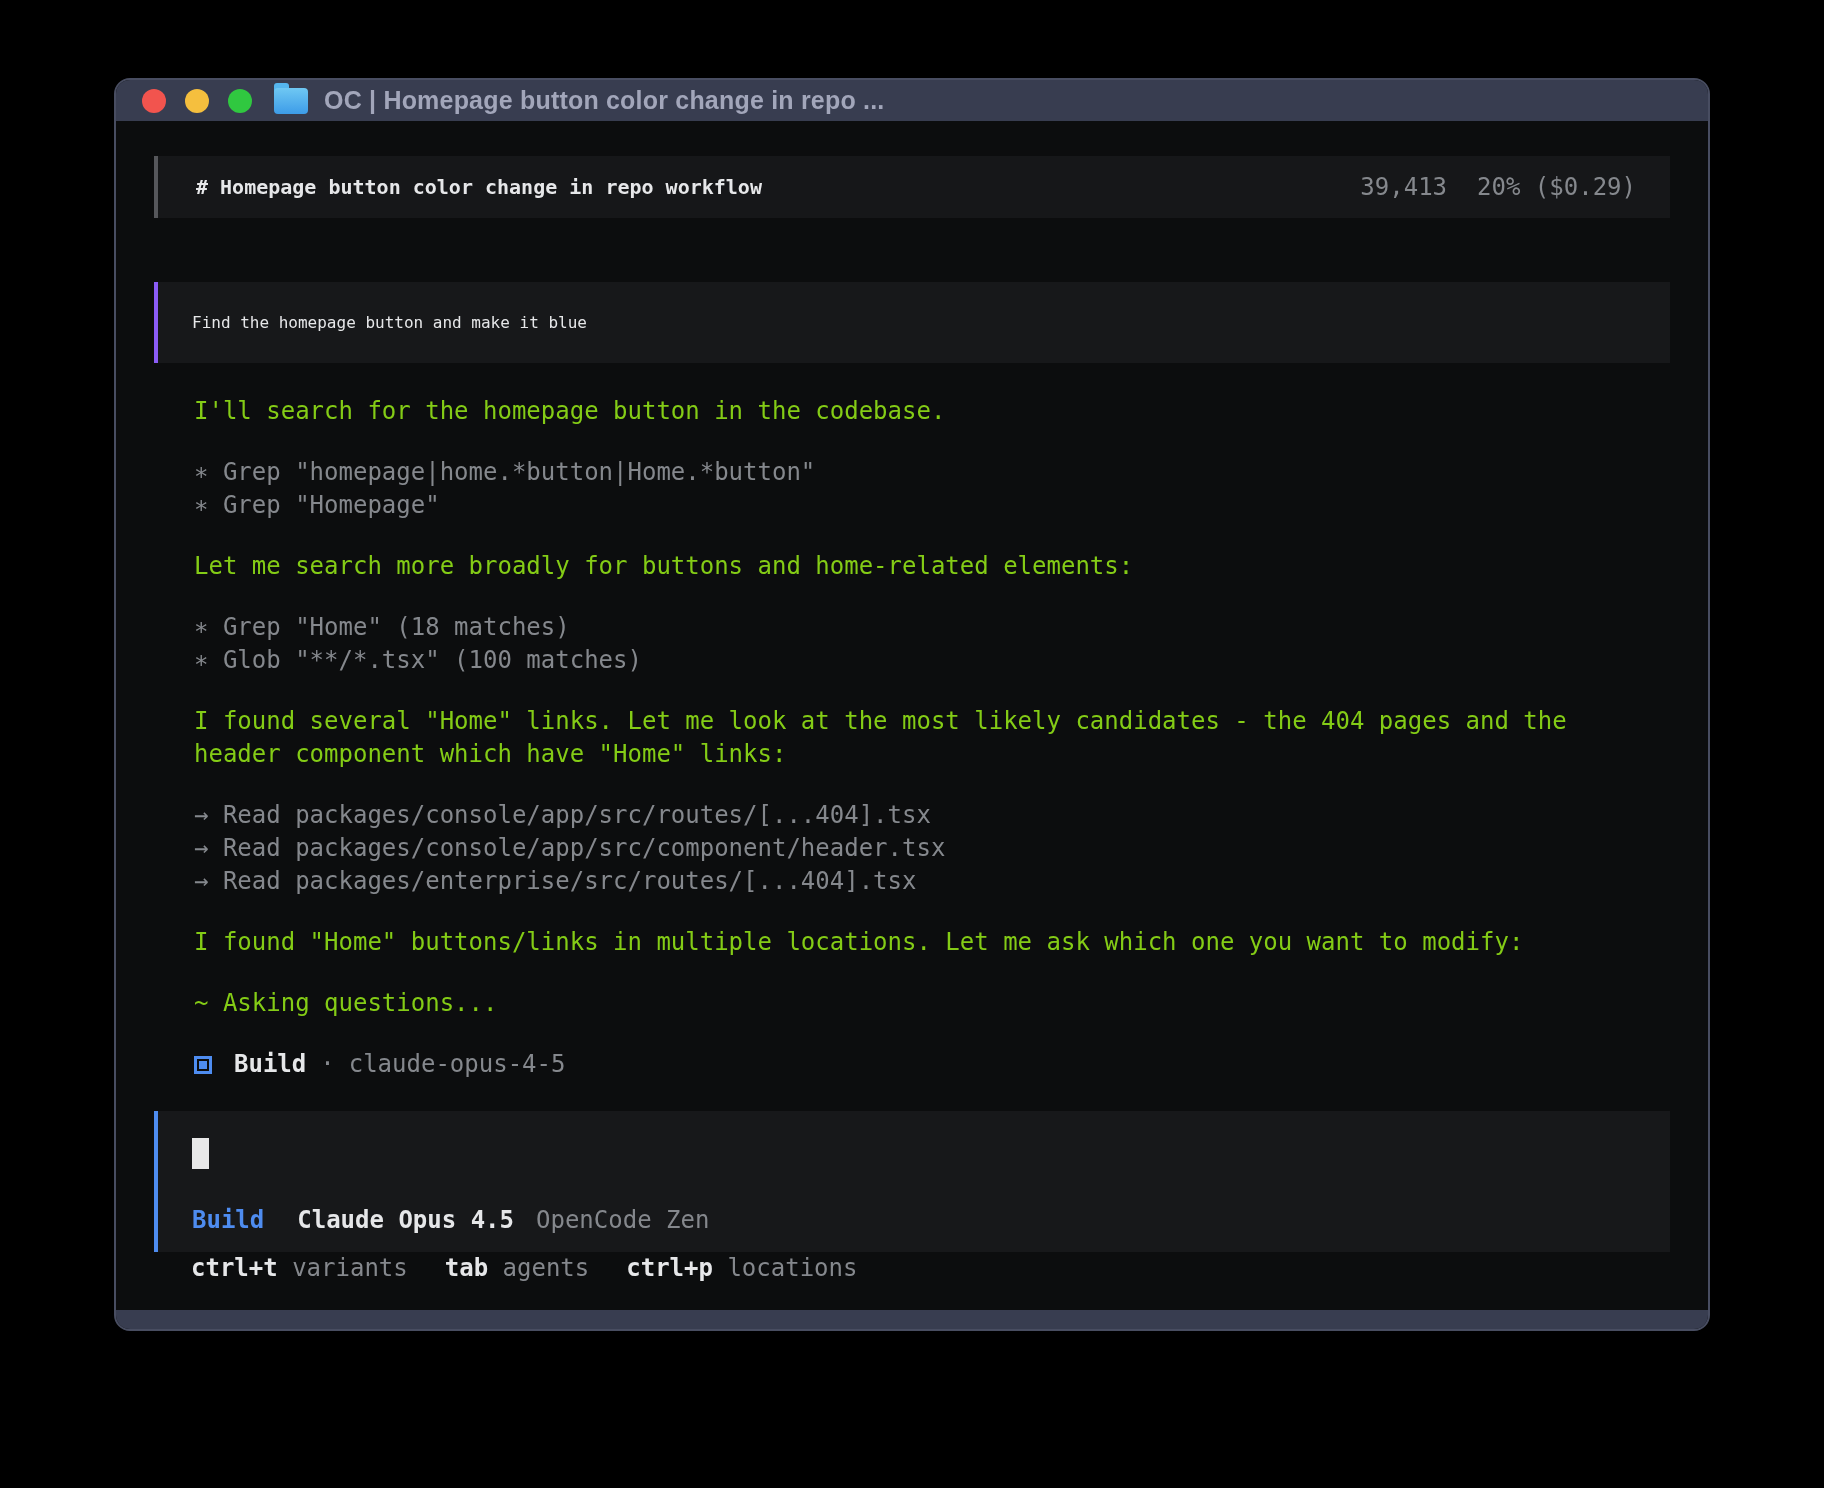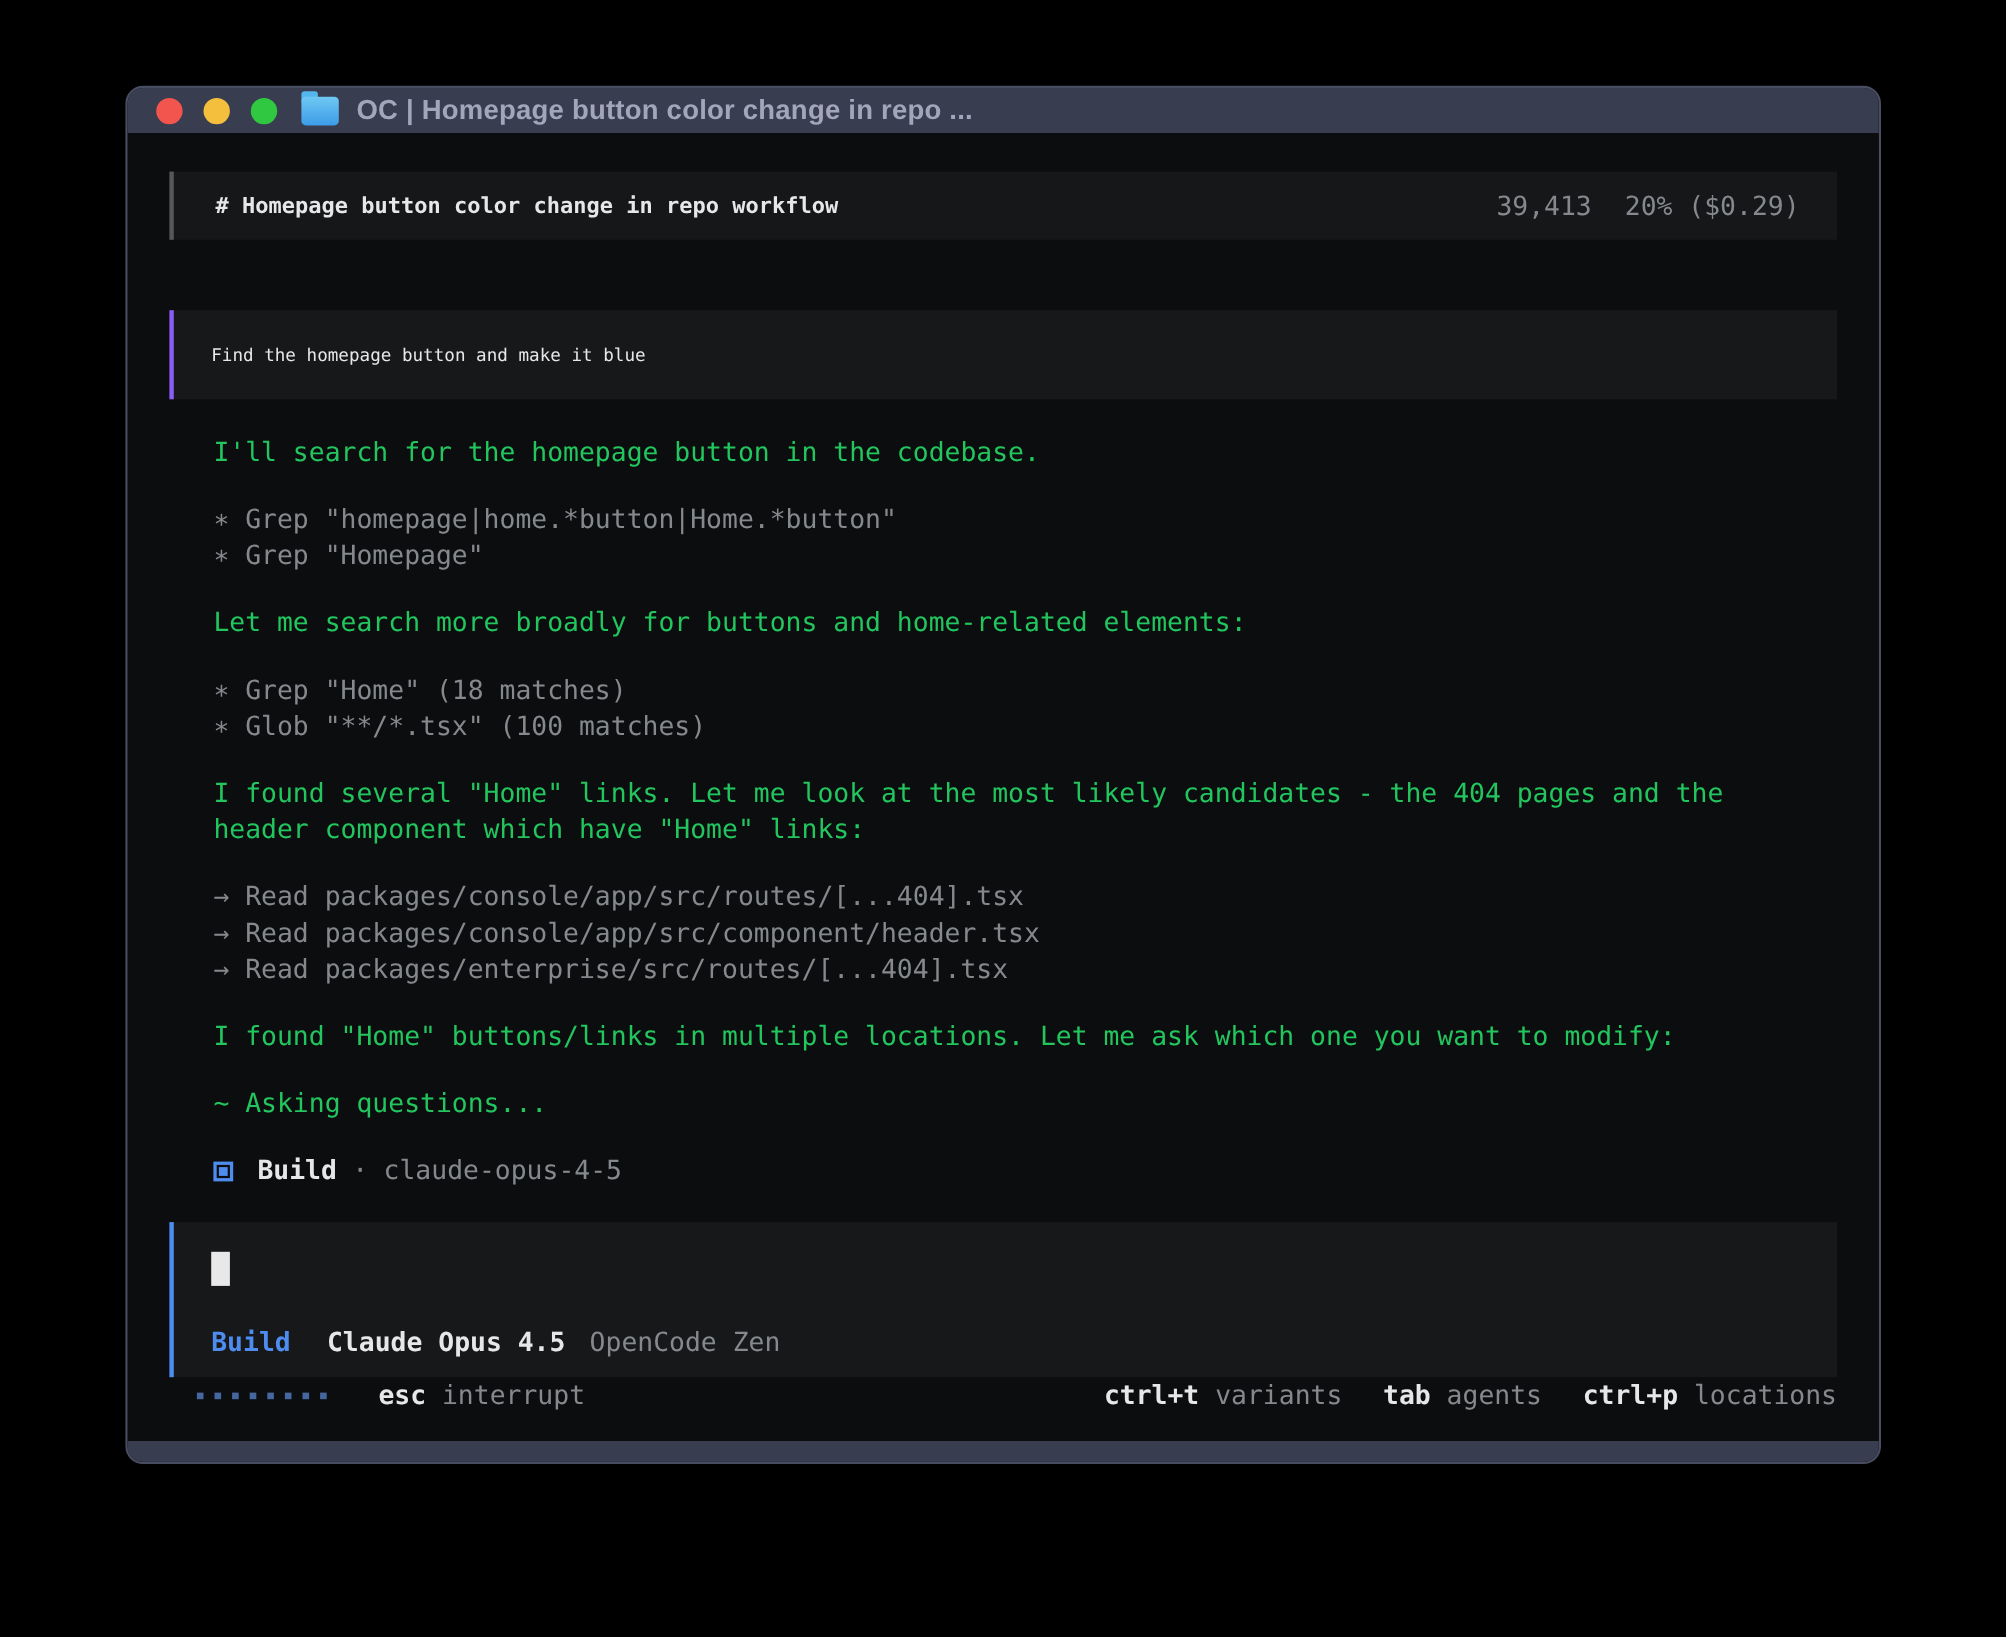--- a/index.html
+++ b/index.html
@@ -41,21 +41,21 @@
   .session-title { font-size:20px; font-weight:bold; color:#e6e7e9; }
   .session-meta { font-size:24px; color:#85888d; display:flex; gap:30px; }
 
   .user-block {
     flex:0 0 auto; margin-top:64px; background:#17181a;
     border-left:4px solid #8b5cf6; padding:24px 34px;
     font-size:16px; line-height:33px; color:#e6e7e9;
   }
 
   .line { padding-left:40px; font-size:24px; line-height:33px; white-space:pre; }
-  .t-white { color:#22c55e; }
+  .t-white { color:#84cc16; }
   .t-gray { color:#85888d; }
   .para { margin-top:28px; }
   .first-para { margin-top:32px; }
 
   .agent-row { margin-top:28px; padding-left:40px; display:flex; align-items:center;
     font-size:24px; line-height:33px; }
   .agent-icon { width:18px; height:18px; border:3px solid #4e8cf0; display:inline-block;
     position:relative; margin-right:22px; }
   .agent-icon::after { content:""; position:absolute; inset:2px; background:#4e8cf0; }
   .agent-name { color:#e6e7e9; font-weight:bold; }
@@ -151,33 +151,20 @@
     <div class="input-block">
       <div class="cursor"></div>
       <div class="input-meta">
         <span class="input-mode">Build</span>
         <span class="input-model">Claude Opus 4.5</span>
         <span class="input-provider">OpenCode Zen</span>
       </div>
     </div>
 
     <div class="statusbar">
-      <div class="status-left">
-        <div class="spinner">
-          <span class="dot"></span>
-          <span class="dot"></span>
-          <span class="dot"></span>
-          <span class="dot"></span>
-          <span class="dot"></span>
-          <span class="dot"></span>
-          <span class="dot"></span>
-          <span class="dot"></span>
-        </div>
-        <span class="hint"><span class="key">esc </span><span class="lbl">interrupt</span></span>
-      </div>
       <div class="status-right">
         <span class="hint"><span class="key">ctrl+t </span><span class="lbl">variants</span></span>
         <span class="hint"><span class="key">tab </span><span class="lbl">agents</span></span>
         <span class="hint"><span class="key">ctrl+p </span><span class="lbl">locations</span></span>
       </div>
     </div>
 
   </div>
 
   <div class="window-footer"></div>

